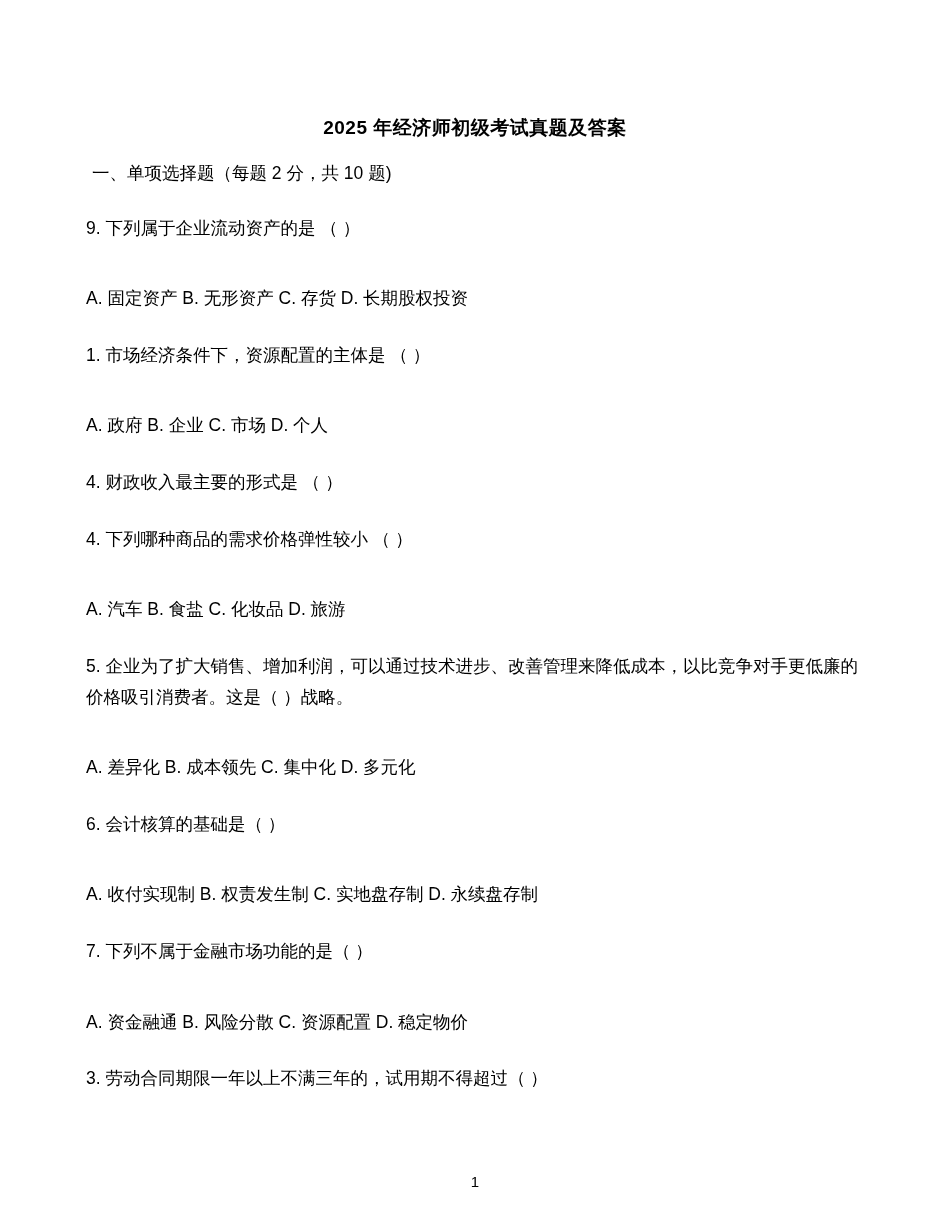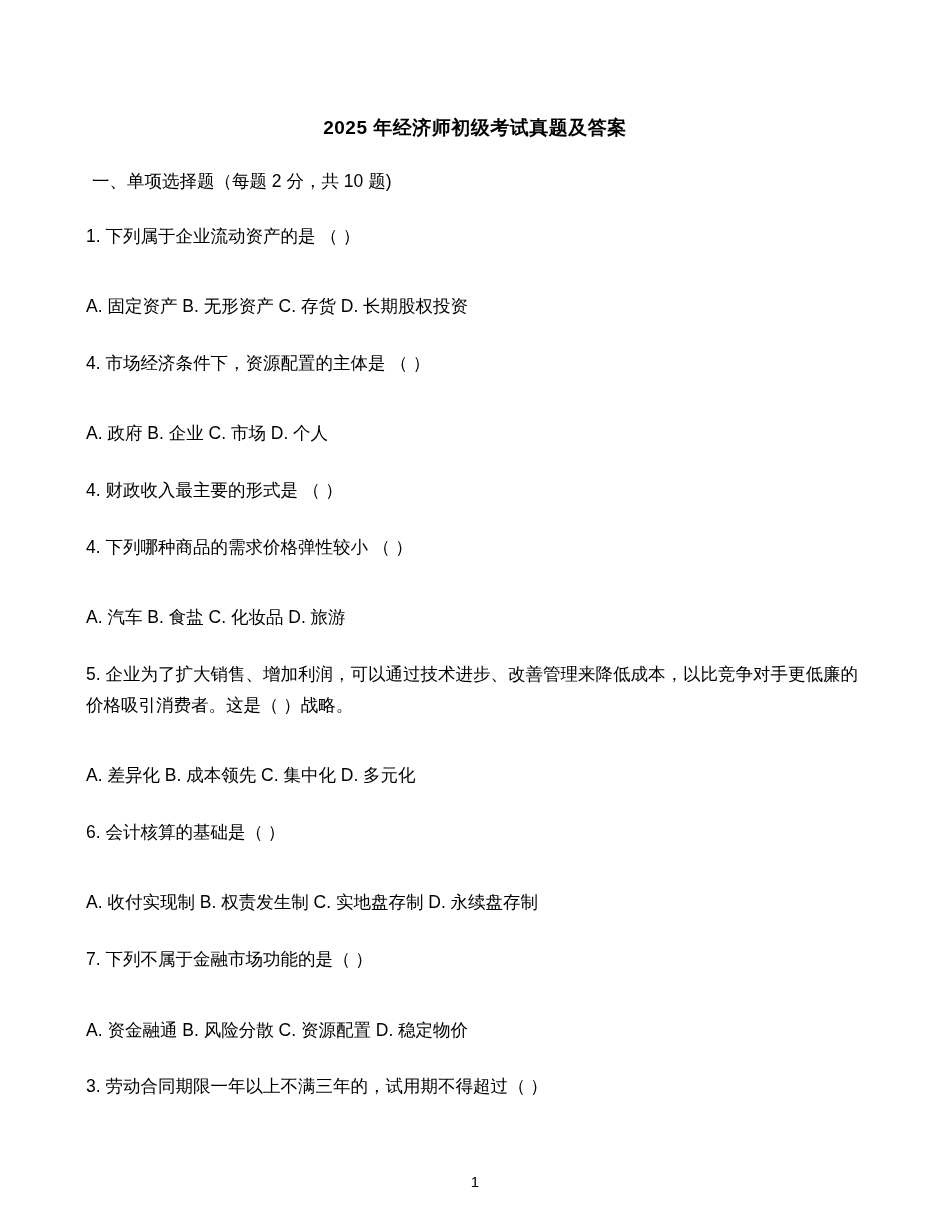--- a/index.html
+++ b/index.html
@@ -26,21 +26,21 @@
     text-align: center;
     font-weight: bold;
     font-size: 19px;
     line-height: 1.5;
     margin: 18px 0 0 0;
     letter-spacing: 0.5px;
   }
   .section-heading {
     font-size: 17.5px;
     line-height: 1.6;
-    margin-top: 24px;
+    margin-top: 16px;
     text-indent: 6px;
   }
   .q-stem {
     font-size: 17.5px;
     line-height: 1.75;
     margin-top: 26px;
   }
   .q-options {
     font-size: 17.5px;
     line-height: 1.75;
@@ -60,24 +60,24 @@
 </style>
 </head>
 <body>
 
 <div class="page">
 
   <div class="doc-title">2025 年经济师初级考试真题及答案</div>
 
   <div class="section-heading">一、单项选择题（每题 2 分，共 10 题)</div>
 
-  <div class="q-stem">1. 下列属于企业流动资产的是 （ ）</div>
+  <div class="q-stem">9. 下列属于企业流动资产的是 （ ）</div>
   <div class="q-options">A. 固定资产  B. 无形资产  C. 存货  D. 长期股权投资</div>
 
-  <div class="q-stem">4. 市场经济条件下，资源配置的主体是 （ ）</div>
+  <div class="q-stem">1. 市场经济条件下，资源配置的主体是 （ ）</div>
   <div class="q-options">A. 政府  B. 企业  C. 市场  D. 个人</div>
 
   <div class="q-stem">4. 财政收入最主要的形式是 （ ）</div>
 
   <div class="q-stem">4. 下列哪种商品的需求价格弹性较小 （ ）</div>
   <div class="q-options">A. 汽车  B. 食盐  C. 化妆品  D. 旅游</div>
 
   <div class="q-stem wrap">5. 企业为了扩大销售、增加利润，可以通过技术进步、改善管理来降低成本，以比竞争对手更低廉的价格吸引消费者。这是（ ）战略。</div>
   <div class="q-options">A. 差异化  B. 成本领先  C. 集中化  D. 多元化</div>
 

